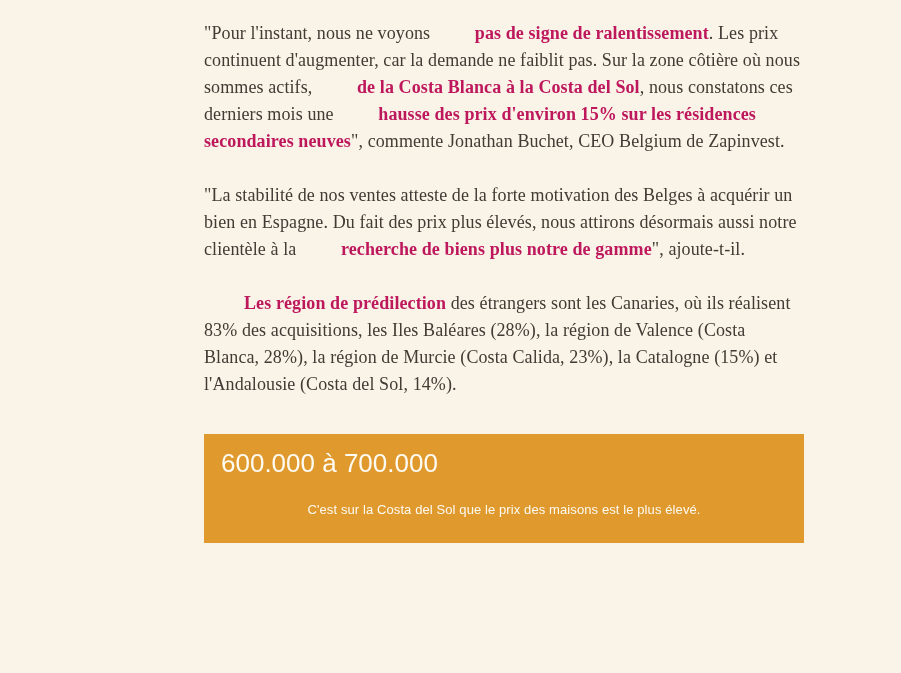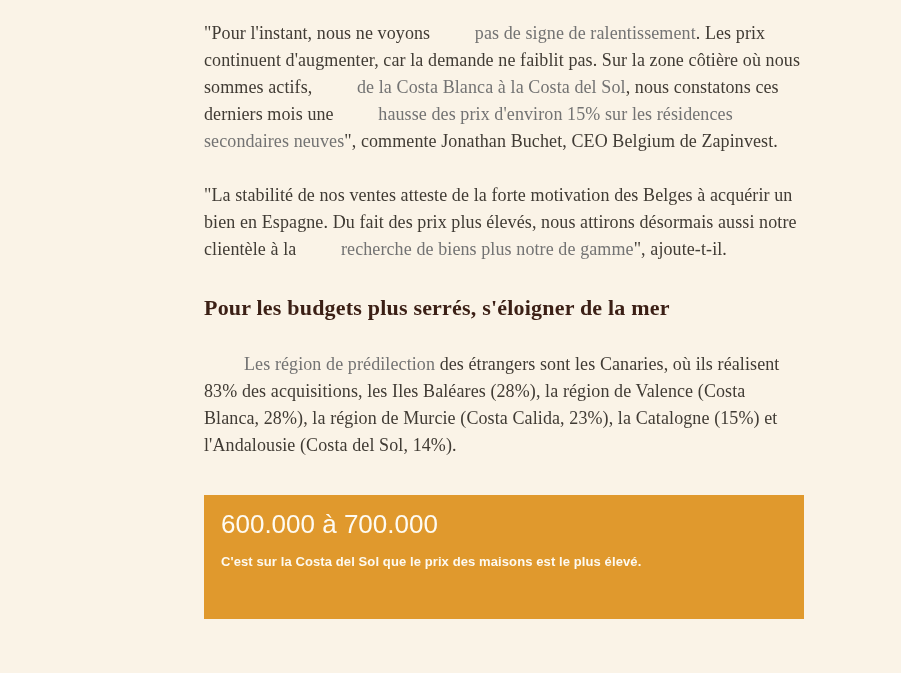--- a/index.html
+++ b/index.html
@@ -23,72 +23,72 @@
     box-sizing: content-box;
   }
   .body-para {
     margin: 0 0 27px 0;
     font-size: 18px;
     line-height: 27px;
     color: #403B34;
     letter-spacing: 0.1px;
   }
   .body-para b {
-    font-weight: 400;
-    color: #737373;
+    font-weight: 700;
+    color: #be185d;
     padding-left: 40px;
   }
   .section-heading {
     margin: 30px 0 28px 0;
     font-size: 22px;
     line-height: 30px;
     font-weight: 700;
     color: #3B1F15;
     letter-spacing: 0.2px;
   }
   .stat-box {
     margin-top: 36px;
     width: 600px;
-    height: 124px;
+    height: 109px;
     background: #E0992D;
     box-sizing: border-box;
     padding: 15px 17px 0 17px;
     font-family: "Liberation Sans", "DejaVu Sans", sans-serif;
   }
   .stat-value {
     font-size: 26px;
     font-weight: 400;
     color: #FEFBF2;
     line-height: 28px;
   }
   .stat-unit {
     font-size: 11px;
     font-weight: 700;
     color: #FDFAF1;
     letter-spacing: 0.3px;
     margin-top: 3px;
   }
   .stat-caption {
     font-size: 13px;
-    font-weight: 700;
+    font-weight: 400;
     color: #FDFAF1;
-    margin-top: 16px;
+    margin-top: 25px;
     letter-spacing: 0.1px;
+    text-align: center;
   }
 </style>
 </head>
 <body>
 
 <div class="article-col">
 
   <p class="body-para"><span>"Pour l'instant, nous ne voyons </span><b>pas de signe de ralentissement</b><span>. Les prix continuent d'augmenter, car la demande ne faiblit pas. Sur la zone côtière où nous sommes actifs, </span><b>de la Costa Blanca à la Costa del Sol</b><span>, nous constatons ces derniers mois une </span><b>hausse des prix d'environ 15% sur les résidences secondaires neuves</b><span>", commente Jonathan Buchet, CEO Belgium de Zapinvest.</span></p>
 
   <p class="body-para"><span>"La stabilité de nos ventes atteste de la forte motivation des Belges à acquérir un bien en Espagne. Du fait des prix plus élevés, nous attirons désormais aussi notre clientèle à la </span><b>recherche de biens plus notre de gamme</b><span>", ajoute-t-il.</span></p>
 
-  <h2 class="section-heading">Pour les budgets plus serrés, s'éloigner de la mer</h2>
 
   <p class="body-para"><b>Les région de prédilection</b><span> des étrangers sont les Canaries, où ils réalisent 83% des acquisitions, les Iles Baléares (28%), la région de Valence (Costa Blanca, 28%), la région de Murcie (Costa Calida, 23%), la Catalogne (15%) et l'Andalousie (Costa del Sol, 14%).</span></p>
 
   <div class="stat-box">
     <div class="stat-value">600.000 à 700.000</div>
     <div class="stat-caption">C'est sur la Costa del Sol que le prix des maisons est le plus élevé.</div>
   </div>
 
 </div>
 

